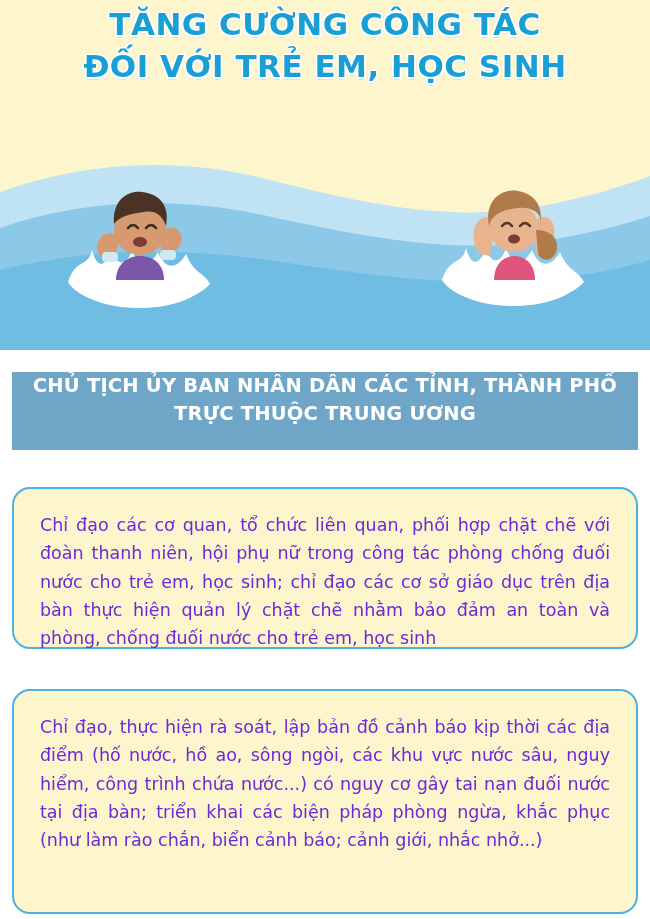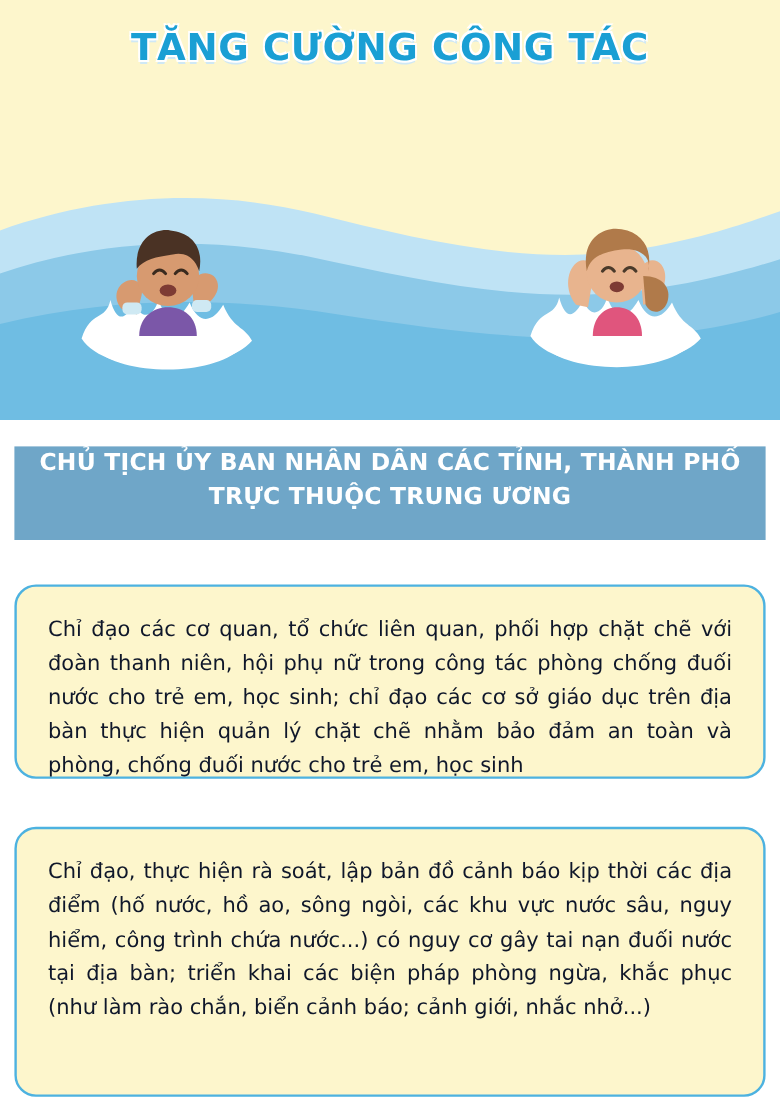--- a/index.html
+++ b/index.html
@@ -26,21 +26,21 @@
   .header {
     position: relative;
     width: 650px;
     height: 350px;
     background: #fdf6cc;
     overflow: hidden;
   }
 
   .title-block {
     position: absolute;
-    top: 20px;
+    top: 4px;
     left: 0;
     width: 650px;
     text-align: center;
     z-index: 5;
   }
 
   .title-line {
     font-family: "DejaVu Sans", sans-serif;
     font-weight: bold;
     font-size: 31px;
@@ -107,21 +107,21 @@
     border: 2px solid #4db2e0;
     border-radius: 18px;
     padding: 22px 26px;
   }
   .card.one { top: 487px; height: 162px; }
   .card.two { top: 689px; height: 225px; }
 
   .card-text {
     font-size: 17.5px;
     line-height: 1.62;
-    color: #0f172a;
+    color: #6d28d9;
     text-align: justify;
   }
 
 </style>
 </head>
 <body>
 
 <div class="poster">
 
   <div class="header">
@@ -173,20 +173,21 @@
       <path d="M104,60 C120,60 128,70 124,82 C120,92 110,92 106,84 Z" fill="#b07a4a"></path>
 
       <path d="M70,56 q5,-6 10,0" stroke="#4a3a2a" stroke-width="2.5" fill="none" stroke-linecap="round"></path>
       <path d="M88,56 q5,-6 10,0" stroke="#4a3a2a" stroke-width="2.5" fill="none" stroke-linecap="round"></path>
       <ellipse cx="82" cy="69" rx="6" ry="4.5" fill="#7d3b34"></ellipse>
       <path d="M20,118 C36,108 48,118 62,112 C76,106 88,118 102,112 C116,106 130,116 144,118 C130,130 106,136 82,136 C56,136 32,130 20,118 Z" fill="#ffffff"></path>
     </svg>
 
     <div class="title-block">
       <div class="title-line">TĂNG CƯỜNG CÔNG TÁC</div>
+      <div class="title-line">ĐỐI VỚI TRẺ EM, HỌC SINH</div>
     </div>
   </div>
 
   <div class="white-gap"></div>
 
   <div class="banner">
     <div class="banner-text">CHỦ TỊCH ỦY BAN NHÂN DÂN CÁC TỈNH, THÀNH PHỐ TRỰC THUỘC TRUNG ƯƠNG</div>
   </div>
 
   <div class="card one">

